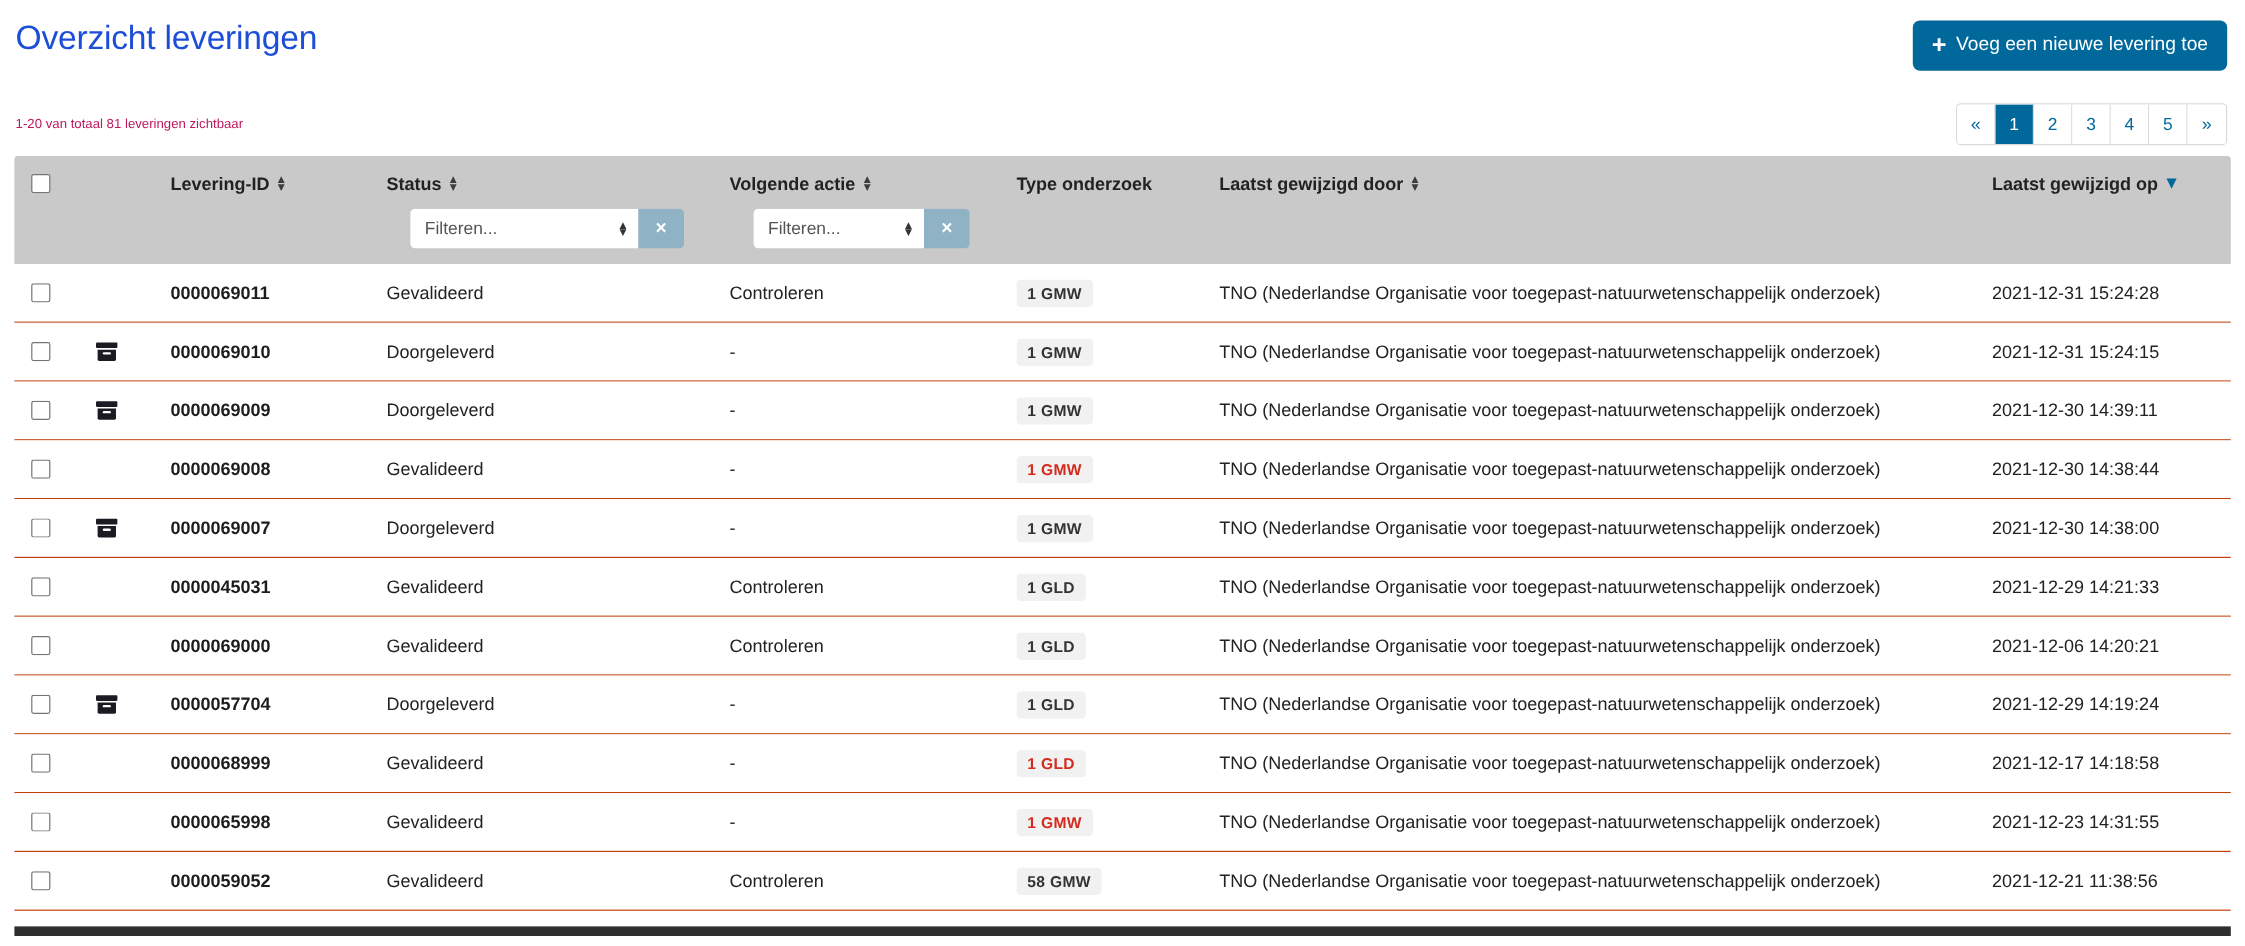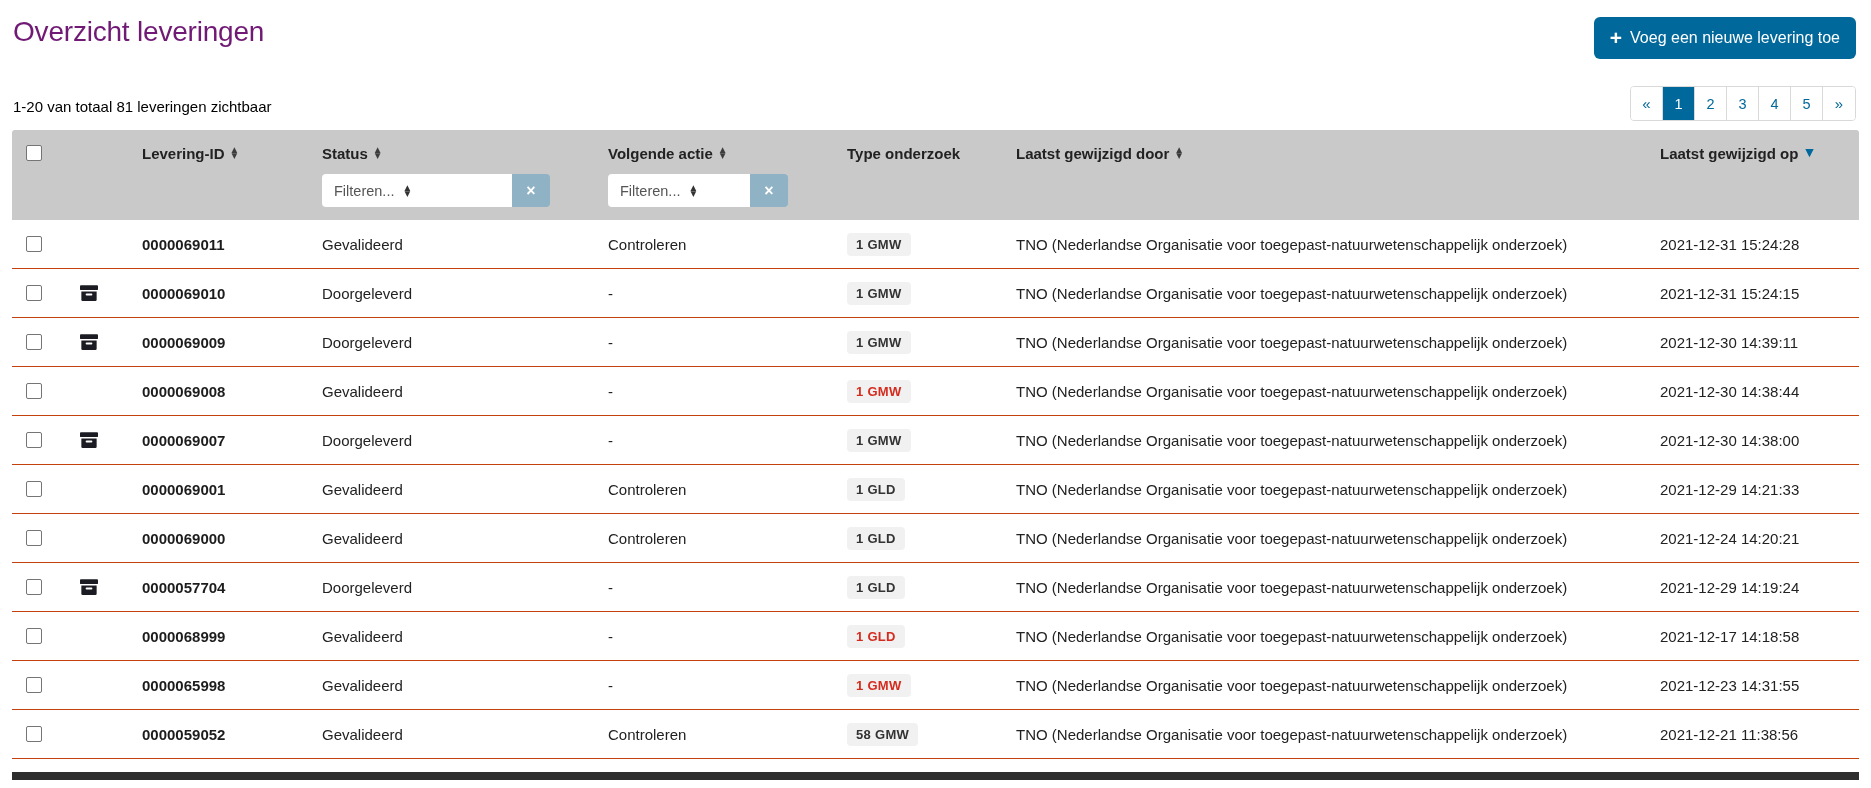--- a/index.html
+++ b/index.html
@@ -1,22 +1,22 @@
 <!DOCTYPE html>
 <html lang="nl"><head>
 <meta charset="utf-8">
 <style>
   * { box-sizing: border-box; margin: 0; padding: 0; }
   html,body { width:1871px; height:788px; overflow:hidden; background:#fff;
     font-family:"Liberation Sans", sans-serif; color:#2a2a2a; }
   .page { position:relative; width:1871px; height:788px; }
 
   
-  .page-title { position:absolute; left:13px; top:16px; font-size:28px; font-weight:400; color:#701a75; letter-spacing:-.2px; }
-  .summary { position:absolute; left:13px; top:98px; font-size:15px; color:#000000; }
+  .page-title { position:absolute; left:13px; top:16px; font-size:28px; font-weight:400; color:#1d4ed8; letter-spacing:-.2px; }
+  .summary { position:absolute; left:13px; top:98px; font-size:11px; color:#be185d; }
 
   .add-btn { position:absolute; right:15px; top:17px; display:inline-flex; align-items:center; gap:8px;
     background:#01689b; color:#fff; border:none; border-radius:6px; height:42px; padding:0 16px;
     font-size:16px; font-family:inherit; cursor:pointer; }
   .add-btn .plus { font-size:21px; font-weight:700; line-height:1; position:relative; top:-1px; }
 
   .pagination { position:absolute; right:15px; top:86px; display:flex; border:1px solid #d9d9d9; border-radius:4px; overflow:hidden; }
   .page-cell { min-width:32px; height:33px; display:flex; align-items:center; justify-content:center;
     background:#fff; color:#01689b; font-size:14.5px; border-right:1px solid #d9d9d9; padding:0 10px; cursor:pointer; }
   .page-cell:last-child { border-right:none; }
@@ -29,23 +29,23 @@
 
   .thead { background:#c9c9c9; border-radius:3px 3px 0 0; padding-top:4px; }
   .head-row { height:38px; }
   .head-label { font-size:15px; font-weight:700; color:#222; display:flex; align-items:center; gap:7px; cursor:pointer; }
   .sort-icons { display:inline-flex; flex-direction:column; line-height:6px; font-size:7.5px; color:#3c3c3c;
     font-family:"DejaVu Sans", sans-serif; }
   .sort-desc { color:#01689b; font-size:11px; font-family:"DejaVu Sans", sans-serif; line-height:10px; }
 
   .filter-row { height:48px; align-items:start; padding-top:2px; }
   .filter-group { display:flex; height:33px; }
-  .filter-select { display:flex; align-items:center; background:#fff;
+  .filter-select { display:flex; align-items:center; justify-content:space-between; background:#fff;
     border:none; border-radius:4px 0 0 4px; padding:0 10px 0 12px; font-size:14.5px; color:#555;
-    font-family:inherit; cursor:pointer; }
+    font-family:inherit; cursor:pointer;margin-left:20px; }
   .filter-select .caret { font-size:7.5px; line-height:6px; display:inline-flex; flex-direction:column; color:#333;
     font-family:"DejaVu Sans", sans-serif; margin-left:10px; }
   .fs-status { width:190px; }
   .fs-actie { width:142px; }
   .filter-clear { width:38px; background:#8fb2c5; border:none; border-radius:0 4px 4px 0; color:#fff;
     font-size:16px; font-weight:700; cursor:pointer; font-family:inherit; }
 
   .tbody .row { height:49px; border-bottom:1px solid #c2410c; background:#fff; }
   .cell { font-size:15px; color:#222; overflow:hidden; white-space:nowrap; }
   .c-check { padding-left:14px; }
@@ -301,21 +301,21 @@
           </div>
     <div class="cell archive-wrap">
       <span style="display: flex; visibility: hidden;">
         <svg width="18" height="18" viewBox="0 0 16 16" fill="#1b1b24">
           <rect x="0" y="1.2" width="16" height="4.2" rx="0.8"></rect>
           <path d="M1.2 6.6h13.6v7.3a1.1 1.1 0 0 1-1.1 1.1H2.3a1.1 1.1 0 0 1-1.1-1.1z"></path>
           <rect x="5" y="8.4" width="6" height="1.8" rx="0.9" fill="#ffffff"></rect>
         </svg>
       </span>
     </div>
-    <div class="cell c-id">0000069001</div>
+    <div class="cell c-id">0000045031</div>
     <div class="cell">Gevalideerd</div>
     <div class="cell">Controleren</div>
     <div class="cell"><span class="badge">1 GLD</span></div>
     <div class="cell">TNO (Nederlandse Organisatie voor toegepast-natuurwetenschappelijk onderzoek)</div>
     <div class="cell">2021-12-29 14:21:33</div>
     <div class="cell c-actions">
       
     </div>
   </div>
 
@@ -330,21 +330,21 @@
           <path d="M1.2 6.6h13.6v7.3a1.1 1.1 0 0 1-1.1 1.1H2.3a1.1 1.1 0 0 1-1.1-1.1z"></path>
           <rect x="5" y="8.4" width="6" height="1.8" rx="0.9" fill="#ffffff"></rect>
         </svg>
       </span>
     </div>
     <div class="cell c-id">0000069000</div>
     <div class="cell">Gevalideerd</div>
     <div class="cell">Controleren</div>
     <div class="cell"><span class="badge">1 GLD</span></div>
     <div class="cell">TNO (Nederlandse Organisatie voor toegepast-natuurwetenschappelijk onderzoek)</div>
-    <div class="cell">2021-12-24 14:20:21</div>
+    <div class="cell">2021-12-06 14:20:21</div>
     <div class="cell c-actions">
       
     </div>
   </div>
 
   <div class="grid row">
     <div class="cell c-check">
             <input type="checkbox" style="">
           </div>
     <div class="cell archive-wrap">

